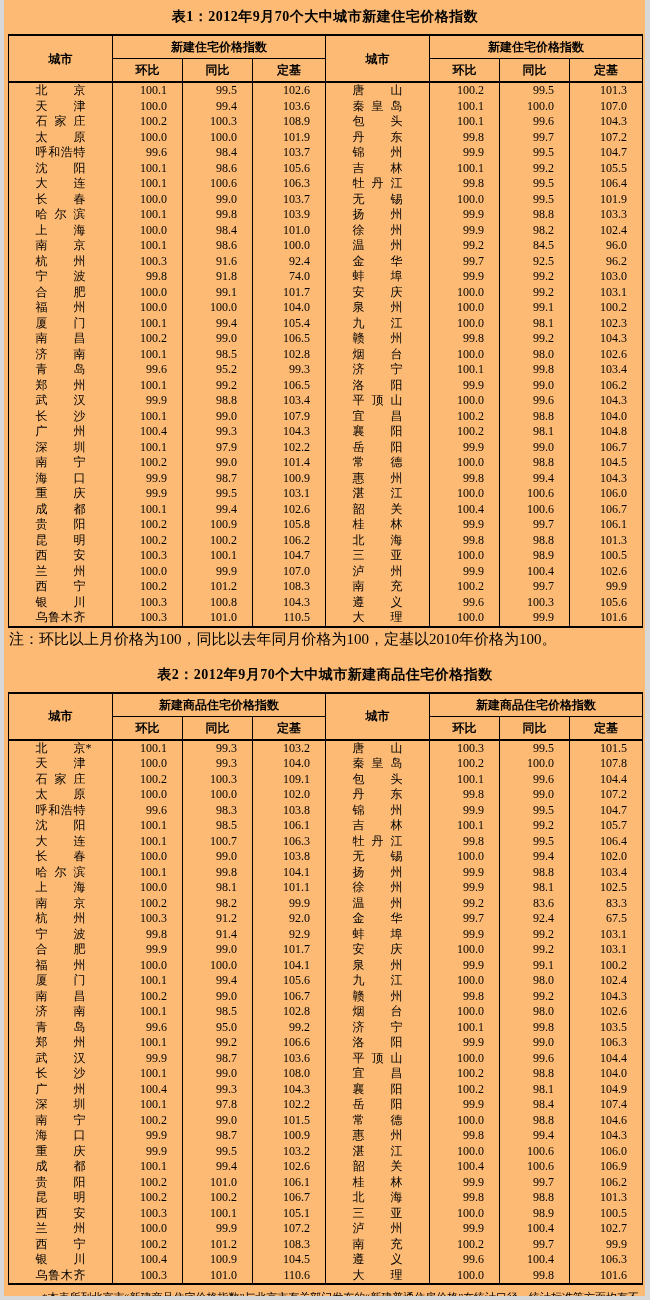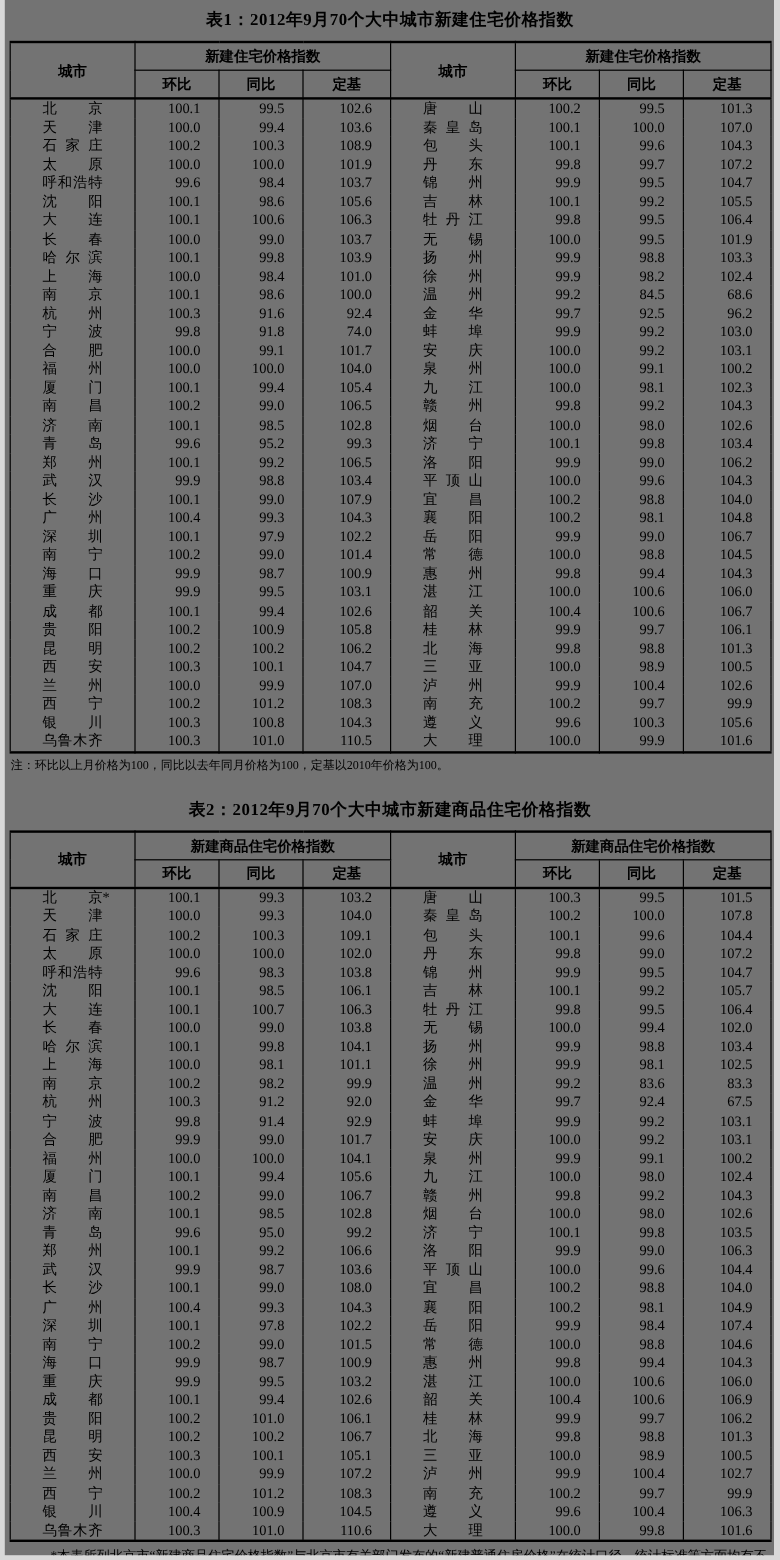--- a/index.html
+++ b/index.html
@@ -10,21 +10,21 @@
     width: 650px;
   }
   .page {
     width: 650px;
     height: 1300px;
     border-left: 4px solid #d8d8d8;
     border-right: 5px solid #d8d8d8;
     border-bottom: 4px solid #d8d8d8;
     padding: 5px 3px 0 4px;
     overflow: hidden;
-    background: #737373;
+    background: #fdba74;
   }
   .tbl-title {
     font-size: 14px;
     font-weight: bold;
     text-align: center;
     margin: 3px 0 8px 0;
     letter-spacing: 0.5px;
   }
   .tbl-title.second { margin-top: 20px; }
   table.idx {
@@ -62,21 +62,21 @@
   td.city { text-align: center; }
   .cname {
     display: inline-block;
     width: 50px;
     text-align: justify;
     text-align-last: justify;
     white-space: nowrap;
   }
   .star { display: inline-block; width: 0; }
   .note {
-    font-size: 10px;
+    font-size: 15px;
     margin: 4px 0 0 1px;
     line-height: 14px;
   }
   .footnote {
     font-size: 11px;
     margin: 5px 0 0 0;
     padding-left: 34px;
     line-height: 14px;
   }
 </style>
@@ -216,21 +216,21 @@
           <td class="num">102.4</td>
         </tr>
         <tr>
           <td class="city"><span class="cname">南京</span></td>
           <td class="num">100.1</td>
           <td class="num">98.6</td>
           <td class="num">100.0</td>
           <td class="city"><span class="cname">温州</span></td>
           <td class="num">99.2</td>
           <td class="num">84.5</td>
-          <td class="num">68.6</td>
+          <td class="num">96.0</td>
         </tr>
         <tr>
           <td class="city"><span class="cname">杭州</span></td>
           <td class="num">100.3</td>
           <td class="num">91.6</td>
           <td class="num">92.4</td>
           <td class="city"><span class="cname">金华</span></td>
           <td class="num">99.7</td>
           <td class="num">92.5</td>
           <td class="num">96.2</td>

